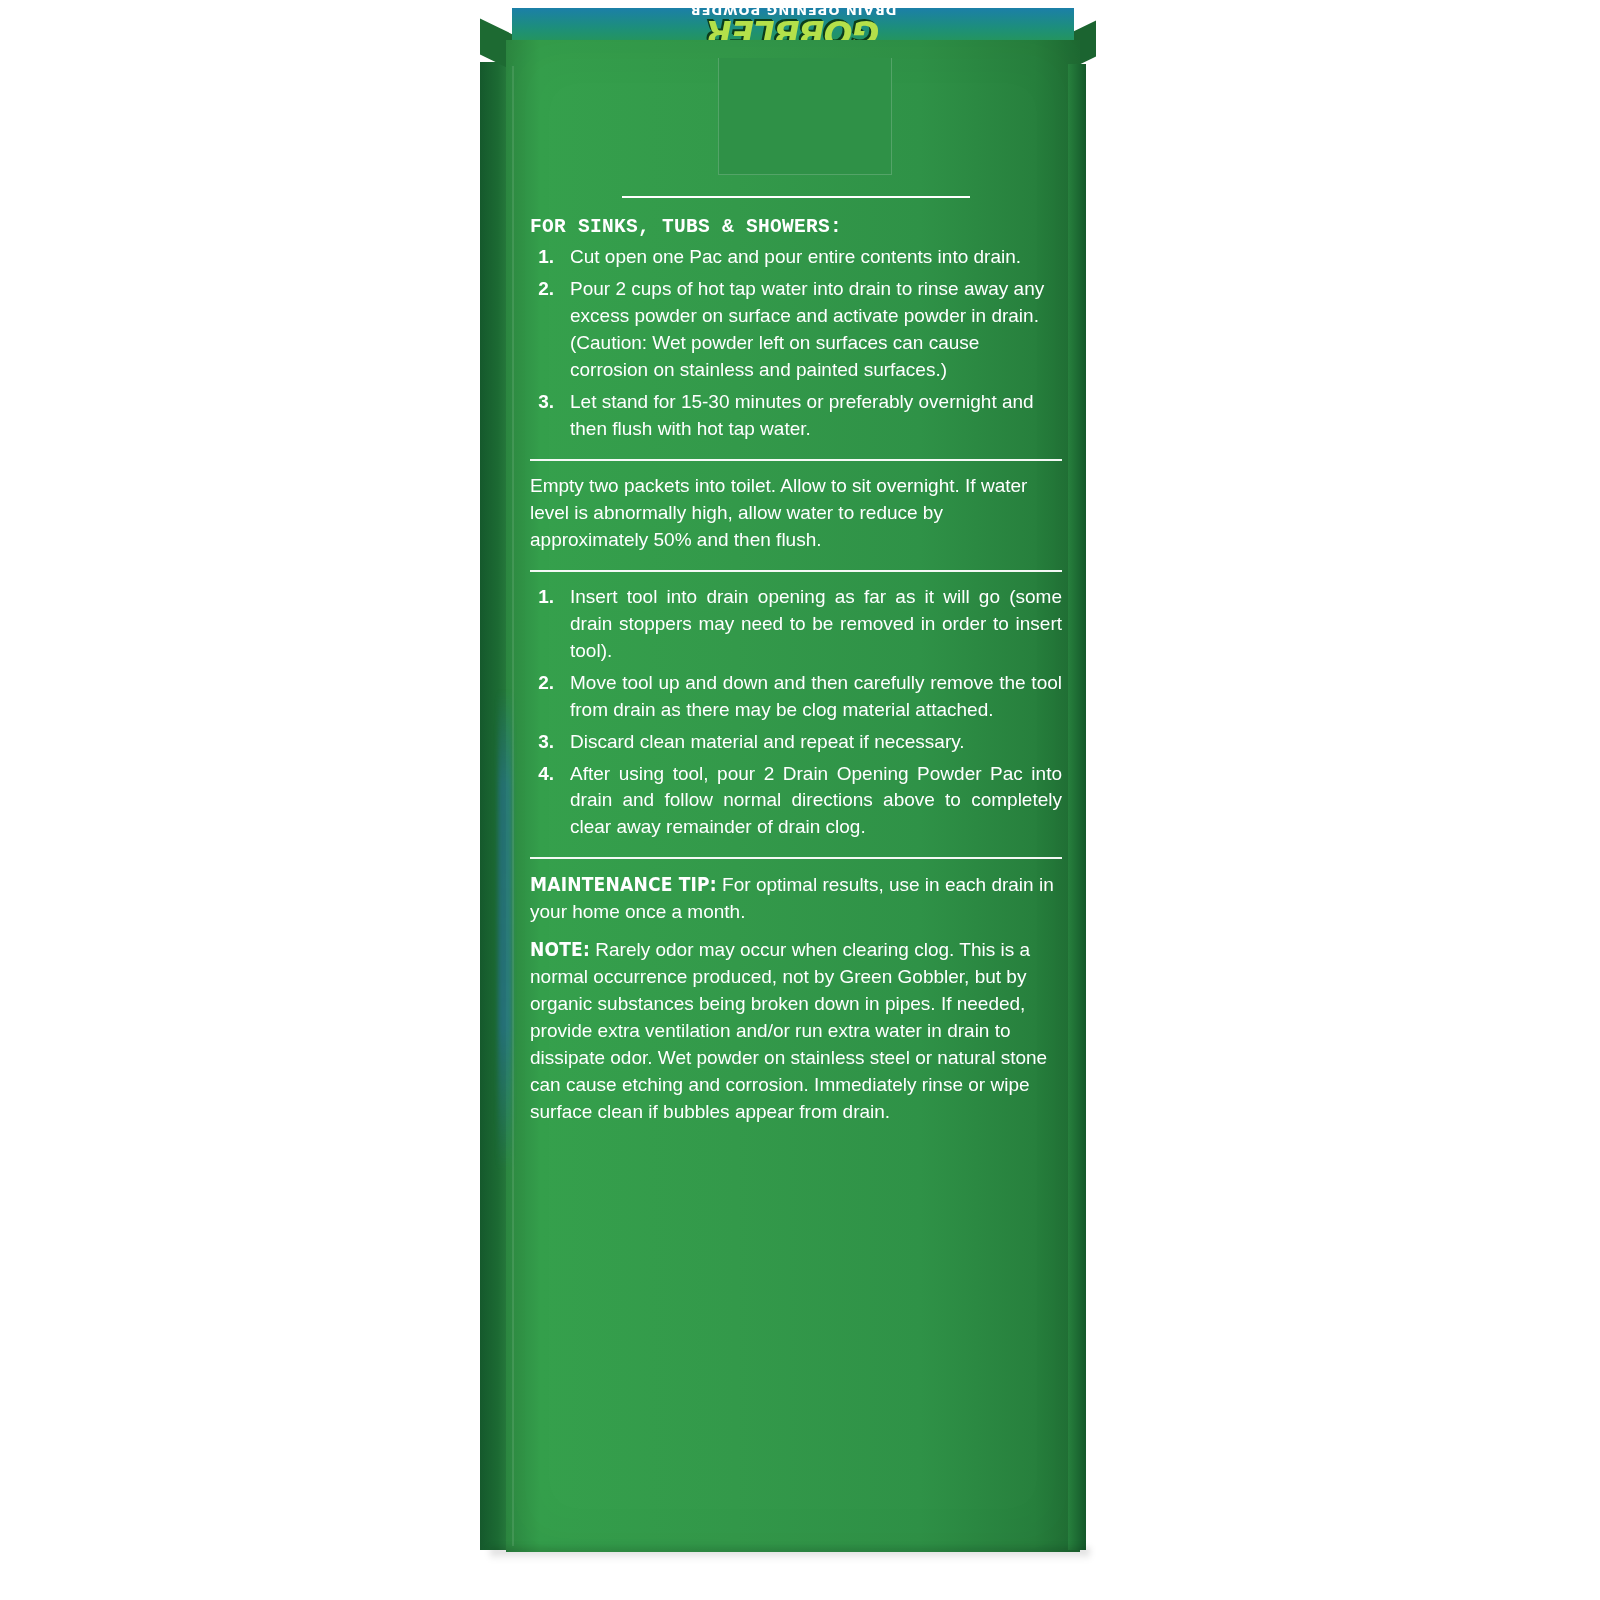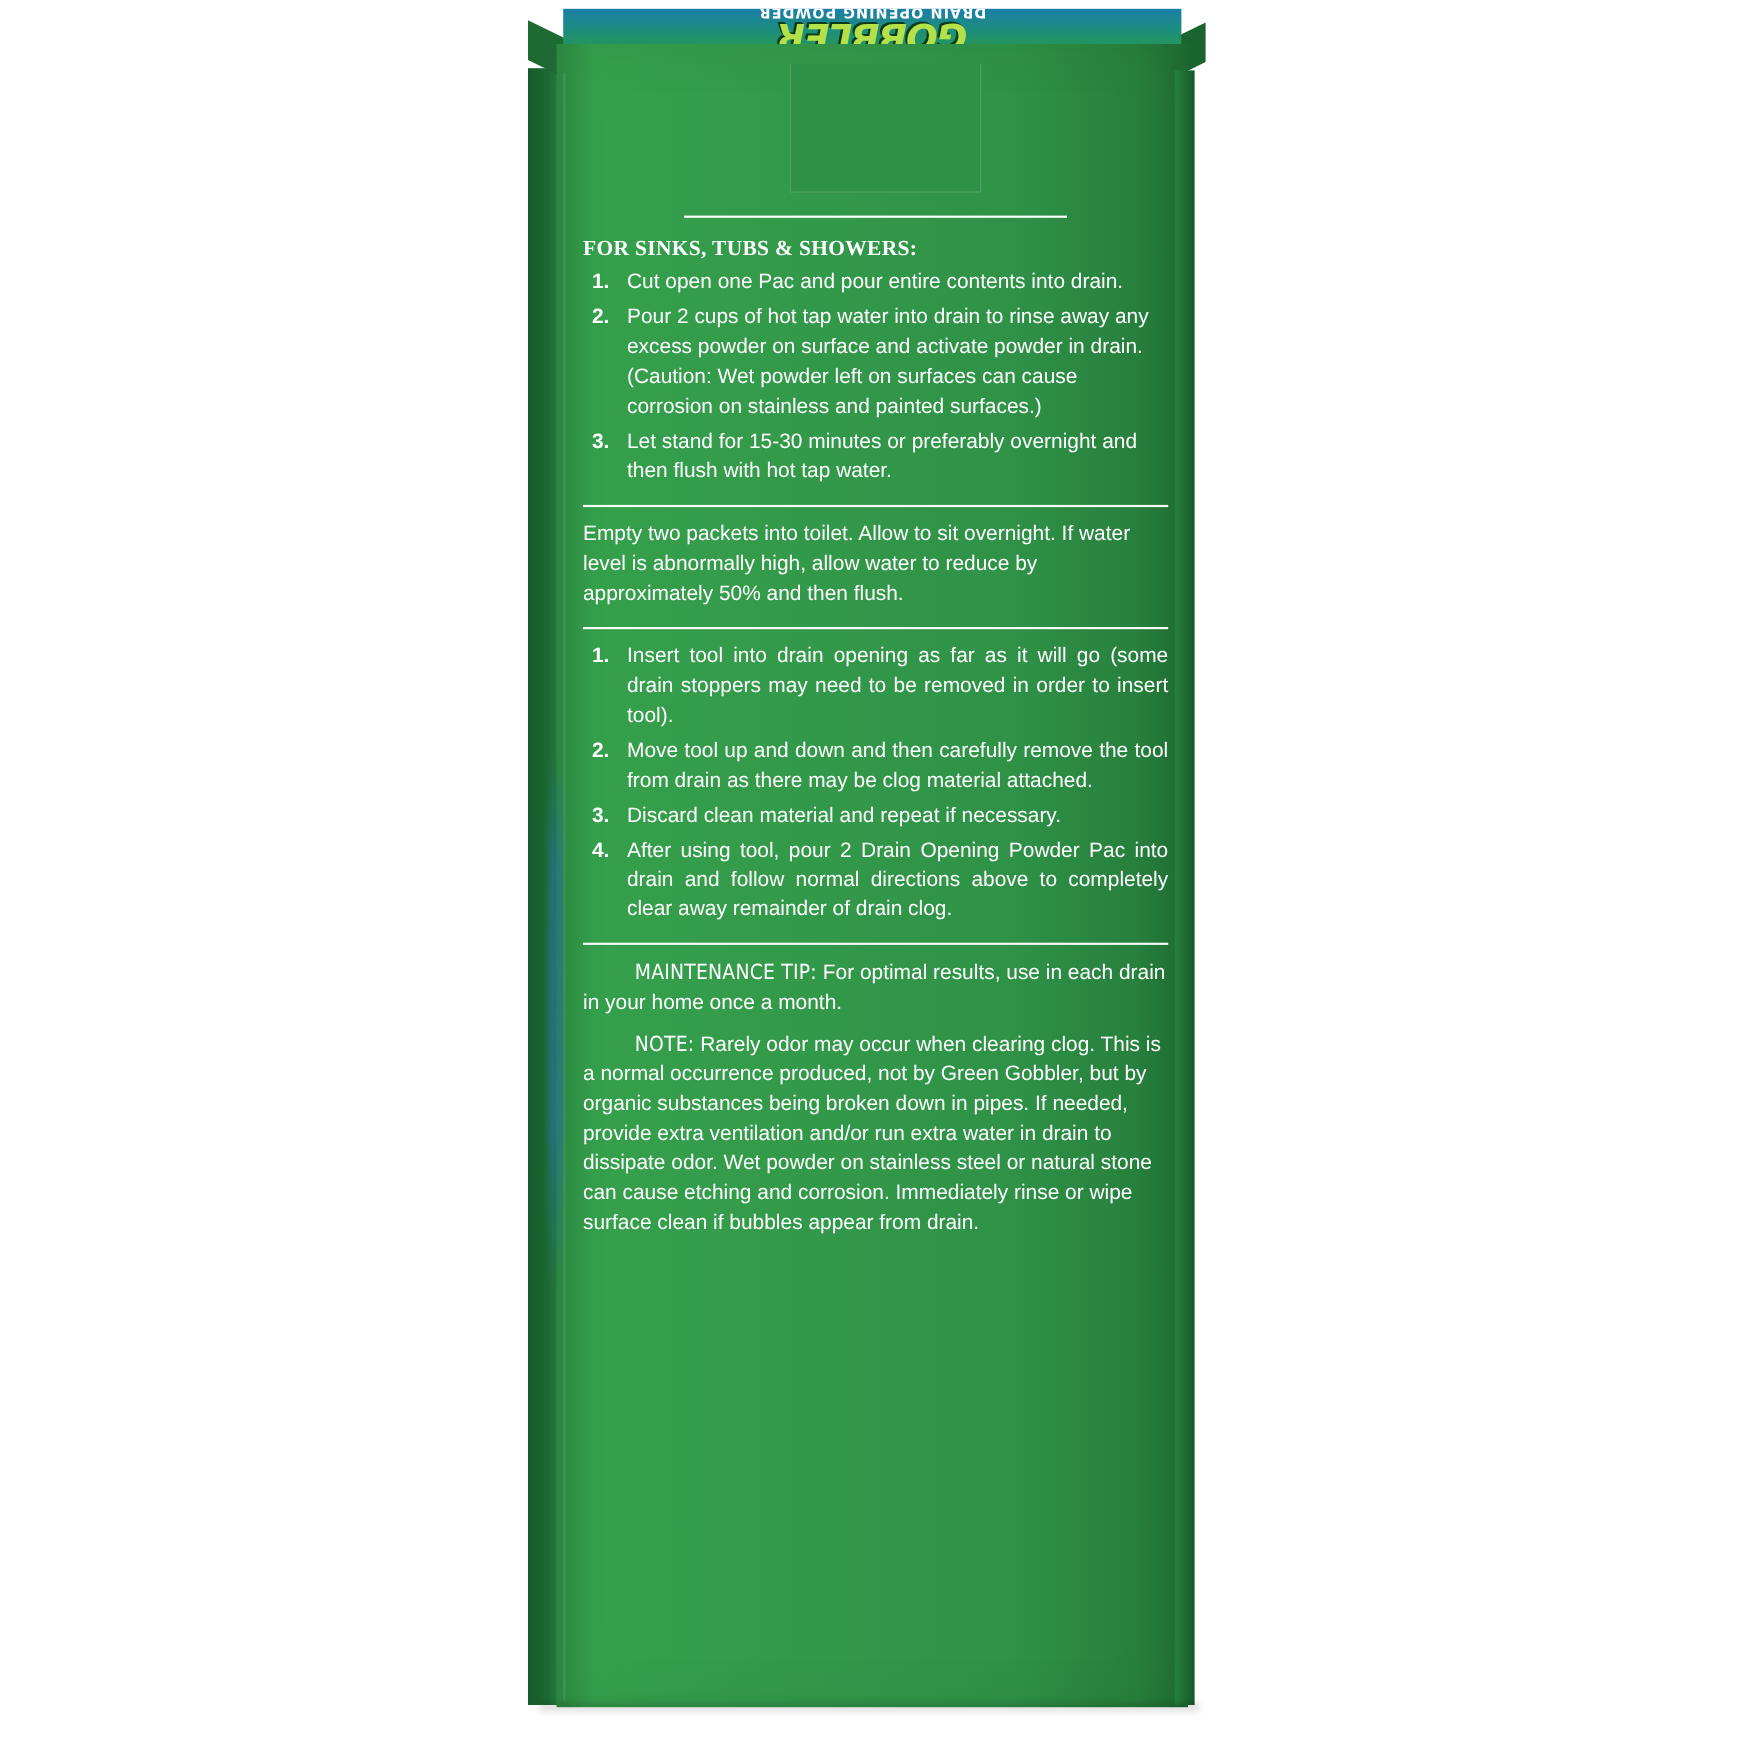--- a/index.html
+++ b/index.html
@@ -168,21 +168,21 @@
     color: #ffffff;
   }
   .title-rule {
     height: 2px;
     background: #ffffff;
     margin: 0 auto 18px auto;
     width: 348px;
   }
 
   .section-head {
-    font-family: Liberation Serif, serif;
+    font-family: Liberation Mono, monospace;
     font-size: 19.5px;
     font-weight: bold;
     letter-spacing: 0.3px;
     margin-bottom: 6px;
   }
 
   ol.steps {
     list-style: none;
     margin: 0 0 0 0;
     padding: 0;
@@ -218,24 +218,23 @@
   p.body-text.tight { margin-top: 4px; }
 
   .hr {
     height: 2px;
     background: #ffffff;
     margin: 16px 0 12px 0;
     opacity: 0.95;
   }
 
   .inline-head {
-    font-weight: normal;
+    font-weight: bold;
     font-family: "DejaVu Sans Condensed", "Liberation Sans Narrow", "Liberation Sans", sans-serif;
     letter-spacing: 0.2px;
-    margin-left: 47px;
   }
 
   
   .edge-smudge {
     position: absolute;
     left: 498px;
     top: 690px;
     width: 14px;
     height: 480px;
     background: linear-gradient(to bottom, rgba(40,90,160,0) 0%, rgba(40,110,180,0.45) 20%, rgba(40,110,180,0.5) 70%, rgba(40,90,160,0) 100%);

